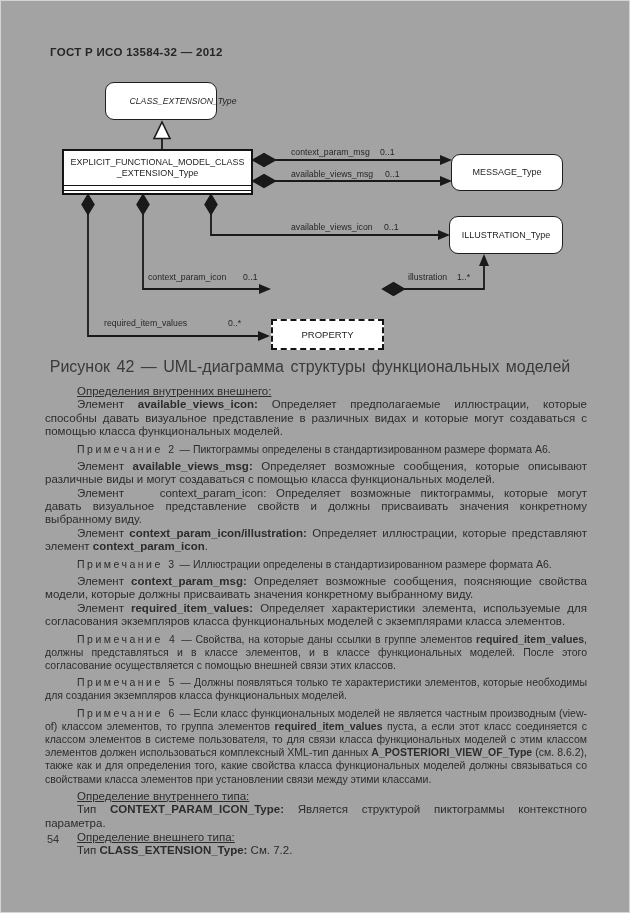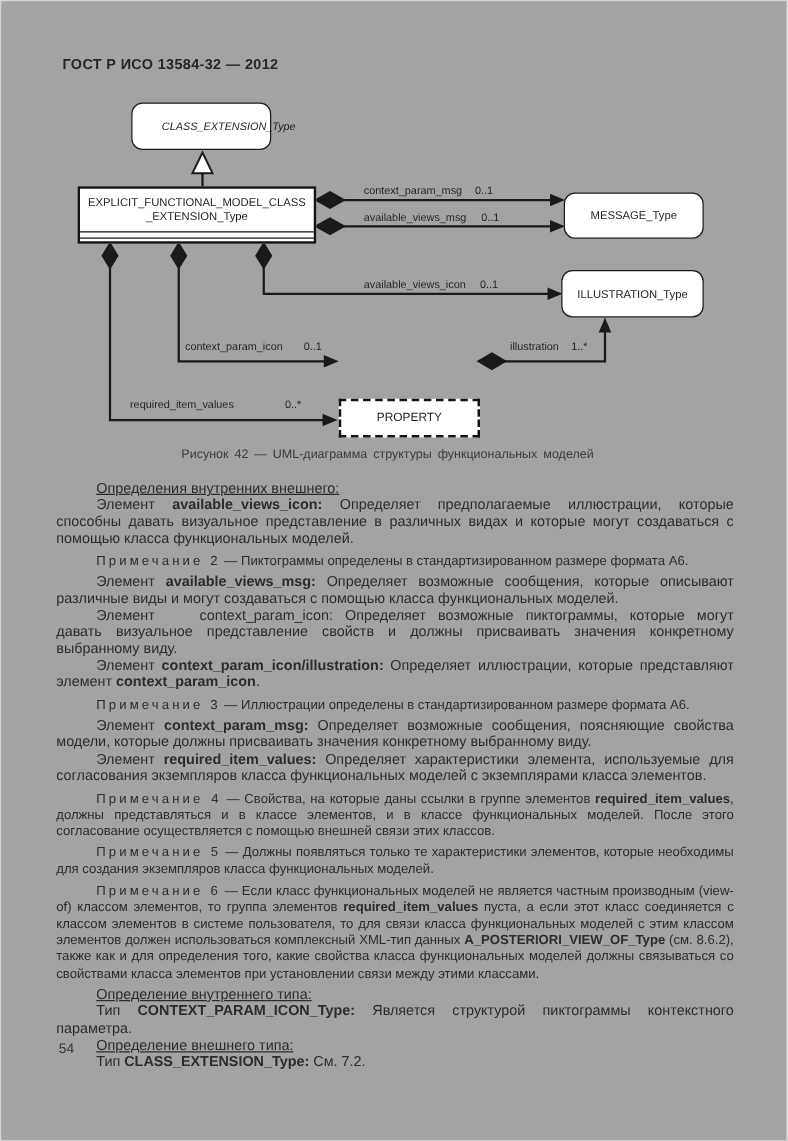--- a/index.html
+++ b/index.html
@@ -14,21 +14,21 @@
   .diagram{position:absolute;left:0;top:60px;width:630px;height:320px;}
   .diagram svg{position:absolute;left:0;top:0;}
   .node{position:absolute;display:flex;align-items:center;justify-content:center;
     text-align:center;font-size:9px;color:#1f1f1f;background:#fff;box-sizing:border-box;
     line-height:11px;}
   .rounded{border:1.5px solid #1f1f1f;border-radius:9px;}
   .classbox{border:2px solid #141414;}
   .dashed{border:2px dashed #141414;}
   .hairline{position:absolute;left:0;right:0;height:1.3px;background:#141414;}
   .edge-label{position:absolute;font-size:8.7px;color:#262626;white-space:nowrap;text-align:right;}
-  .caption{position:absolute;left:0;right:12px;text-align:center;font-size:10px;
+  .caption{position:absolute;left:0;right:12px;text-align:center;font-size:16px;
     color:#3a3a3a;word-spacing:2px;}
   .italic{font-style:italic;font-size:8.7px;}
   
   .body-text{position:absolute;left:44px;top:383px;width:542px;font-size:11.5px;
     line-height:13.4px;text-align:justify;color:#2c2c2c;}
   .body-text p{margin:0;text-indent:32px;}
   .body-text p.note{font-size:10.5px;margin:4px 0;line-height:13.2px;}
   .body-text p.hd{margin-top:1px;}
   .body-text p.hd span{text-decoration:underline;}
   .page-number{position:absolute;left:46px;top:832px;font-size:11px;color:#333;}

